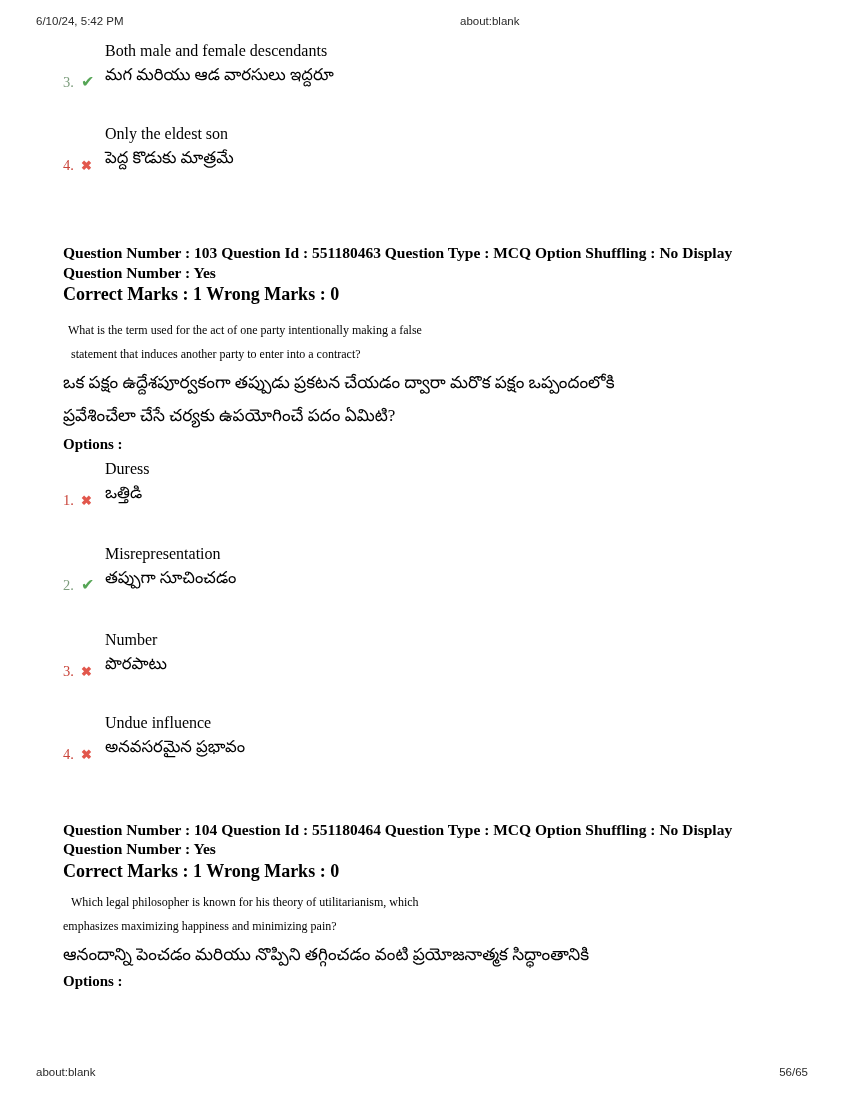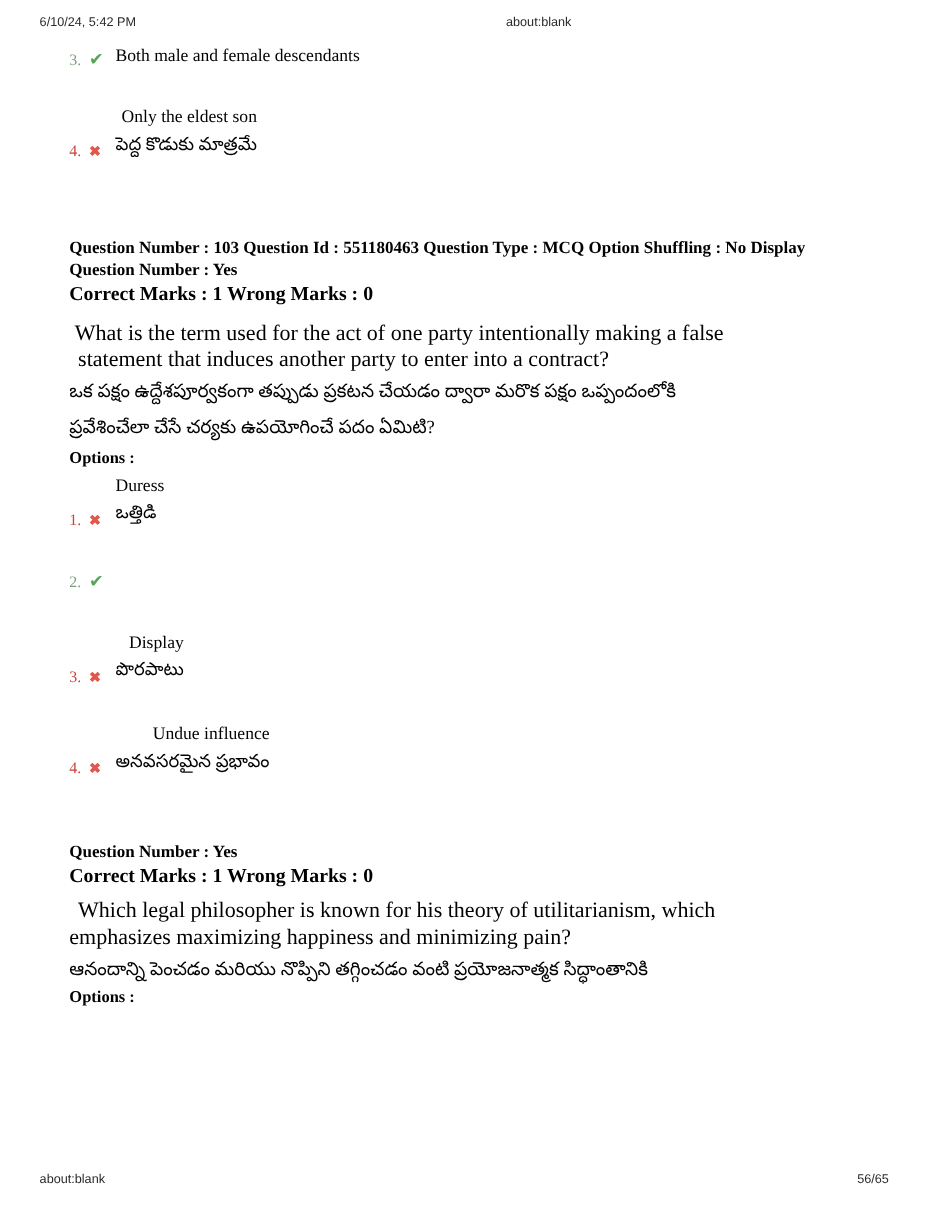--- a/index.html
+++ b/index.html
@@ -33,27 +33,27 @@
     width: 42px; min-width: 42px;
     display: flex; align-items: baseline; gap: 7px;
     align-self: flex-end;
     transform: translateY(3px);
   }
   .opt-num { font-size: 14.5px; }
   .opt-num.green { color: #7d9d7d; }
   .opt-num.red { color: #c9443a; }
   .opt-icon.check { color: #55a555; font-size: 16px; }
   .opt-icon.cross { color: #e2574c; font-size: 13px; font-weight: bold; }
-  .opt-en { font-size: 16px; line-height: 21px; text-align: right; }
+  .opt-en { font-size: 16px; line-height: 21px; }
   .opt-te { font-size: 16.5px; line-height: 27px; }
 
   
   .q-meta { font-weight: bold; font-size: 15.5px; line-height: 19.5px; }
   .q-marks { font-weight: bold; font-size: 18px; line-height: 19.5px; margin-top: 3px; }
-  .q-en { font-size: 20px; line-height: 24px; }
+  .q-en { font-size: 12px; line-height: 24px; }
   .q-te { font-size: 17px; line-height: 33px; }
   .indent-sm { padding-left: 5px; }
   .indent-md { padding-left: 8px; }
   .options-label { font-weight: bold; font-size: 15px; line-height: 20px; }
 
   
   .mt-prev2 { margin-top: 35px; }
   .mt-q103 { margin-top: 72px; }
   .mt-qtext { margin-top: 13px; }
   .mt-optlabel { margin-top: 2px; }
@@ -76,20 +76,21 @@
 
   <div class="content">
 
     <div class="opt-row">
       <div class="opt-marker">
         <span class="opt-num green">3.</span>
         <span class="opt-icon check">✔</span>
       </div>
       <div class="opt-body">
         <div class="opt-en">Both male and female descendants</div>
+        <div class="opt-te">మగ మరియు ఆడ వారసులు ఇద్దరూ</div>
       </div>
     </div>
 
     <div class="opt-row mt-prev2">
       <div class="opt-marker">
         <span class="opt-num red">4.</span>
         <span class="opt-icon cross">✖</span>
       </div>
       <div class="opt-body">
         <div class="opt-en">Only the eldest son</div>
@@ -120,46 +121,51 @@
           <div class="opt-en">Duress</div>
           <div class="opt-te">ఒత్తిడి</div>
         </div>
       </div>
 
       <div class="opt-row mt-opt2">
         <div class="opt-marker">
           <span class="opt-num green">2.</span>
           <span class="opt-icon check">✔</span>
         </div>
+        <div class="opt-body">
+          <div class="opt-en">Misrepresentation</div>
+          <div class="opt-te">తప్పుగా సూచించడం</div>
+        </div>
       </div>
 
       <div class="opt-row mt-opt3">
         <div class="opt-marker">
           <span class="opt-num red">3.</span>
           <span class="opt-icon cross">✖</span>
         </div>
         <div class="opt-body">
-          <div class="opt-en">Display</div>
+          <div class="opt-en">Number</div>
           <div class="opt-te">పొరపాటు</div>
         </div>
       </div>
 
       <div class="opt-row mt-opt4">
         <div class="opt-marker">
           <span class="opt-num red">4.</span>
           <span class="opt-icon cross">✖</span>
         </div>
         <div class="opt-body">
           <div class="opt-en">Undue influence</div>
           <div class="opt-te">అనవసరమైన ప్రభావం</div>
         </div>
       </div>
     </div>
 
     <div class="q-block mt-q104">
+      <div class="q-meta">Question Number : 104 Question Id : 551180464 Question Type : MCQ Option Shuffling : No Display</div>
       <div class="q-meta">Question Number : Yes</div>
       <div class="q-marks">Correct Marks : 1 Wrong Marks : 0</div>
 
       <div class="mt-qtext2">
         <div class="q-en indent-md">Which legal philosopher is known for his theory of utilitarianism, which</div>
         <div class="q-en">emphasizes maximizing happiness and minimizing pain?</div>
         <div class="q-te">ఆనందాన్ని పెంచడం మరియు నొప్పిని తగ్గించడం వంటి ప్రయోజనాత్మక సిద్ధాంతానికి</div>
       </div>
 
       <div class="options-label">Options :</div>

